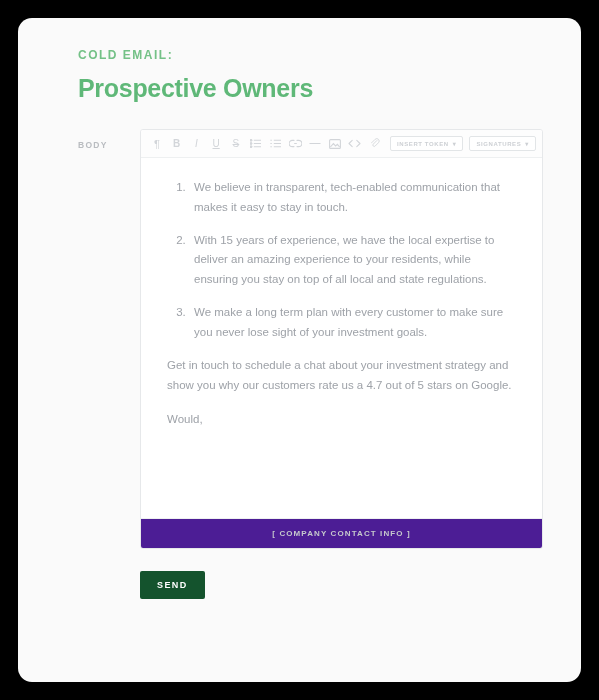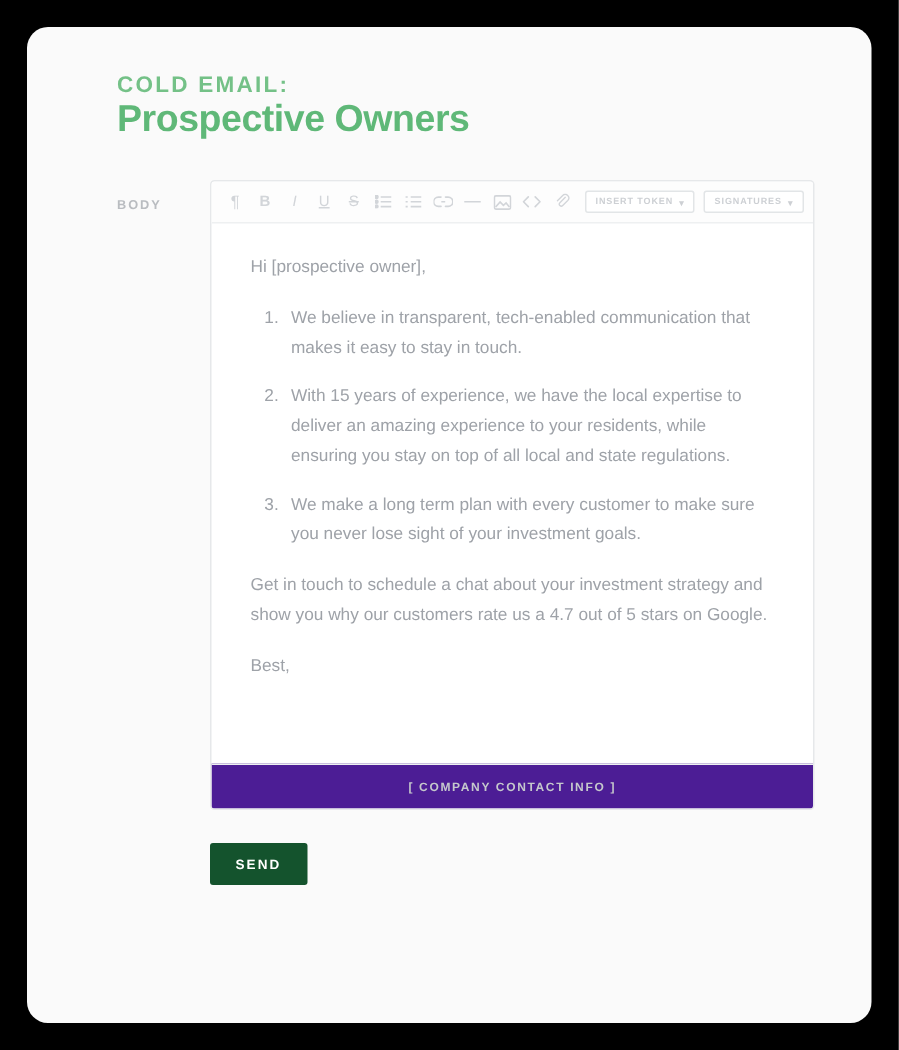--- a/index.html
+++ b/index.html
@@ -28,25 +28,25 @@
     position: absolute;
     left: 60px;
     top: 30px;
     right: 38px;
     bottom: 20px;
   }
 
   
   .eyebrow {
     color: #74c187;
-    font-size: 15px;
+    font-size: 12px;
     font-weight: bold;
     letter-spacing: 1.5px;
     text-transform: uppercase;
-    margin-bottom: 0;
+    margin-bottom: 12px;
   }
   .title {
     color: #5fb878;
     font-size: 25px;
     font-weight: bold;
     letter-spacing: -0.3px;
     margin-bottom: 26px;
   }
 
   
@@ -262,29 +262,28 @@
               <span>INSERT TOKEN</span>
               <span class="caret">▾</span>
             </div>
             <div class="tb-drop">
               <span>SIGNATURES</span>
               <span class="caret">▾</span>
             </div>
           </div>
 
           <div class="editor-body">
-            <p>Hi [prospective owner],</p>
             <ol>
               <li>We believe in transparent, tech-enabled communication that makes it easy to stay in touch.</li>
               <li>With 15 years of experience, we have the local expertise to deliver an amazing experience to your residents, while ensuring you stay on top of all local and state regulations.</li>
               <li>We make a long term plan with every customer to make sure you never lose sight of your investment goals.</li>
             </ol>
             <p>Get in touch to schedule a chat about your investment strategy and show you why our customers rate us a 4.7 out of 5 stars on Google.</p>
             <div class="sig-block">
-              <div class="sig-line">Best,</div>
+              <div class="sig-line">Would,</div>
             </div>
           </div>
 
           <div class="editor-footer">[ COMPANY CONTACT INFO ]</div>
         </div>
 
       </div>
     </div>
 
     <div class="send-row">

